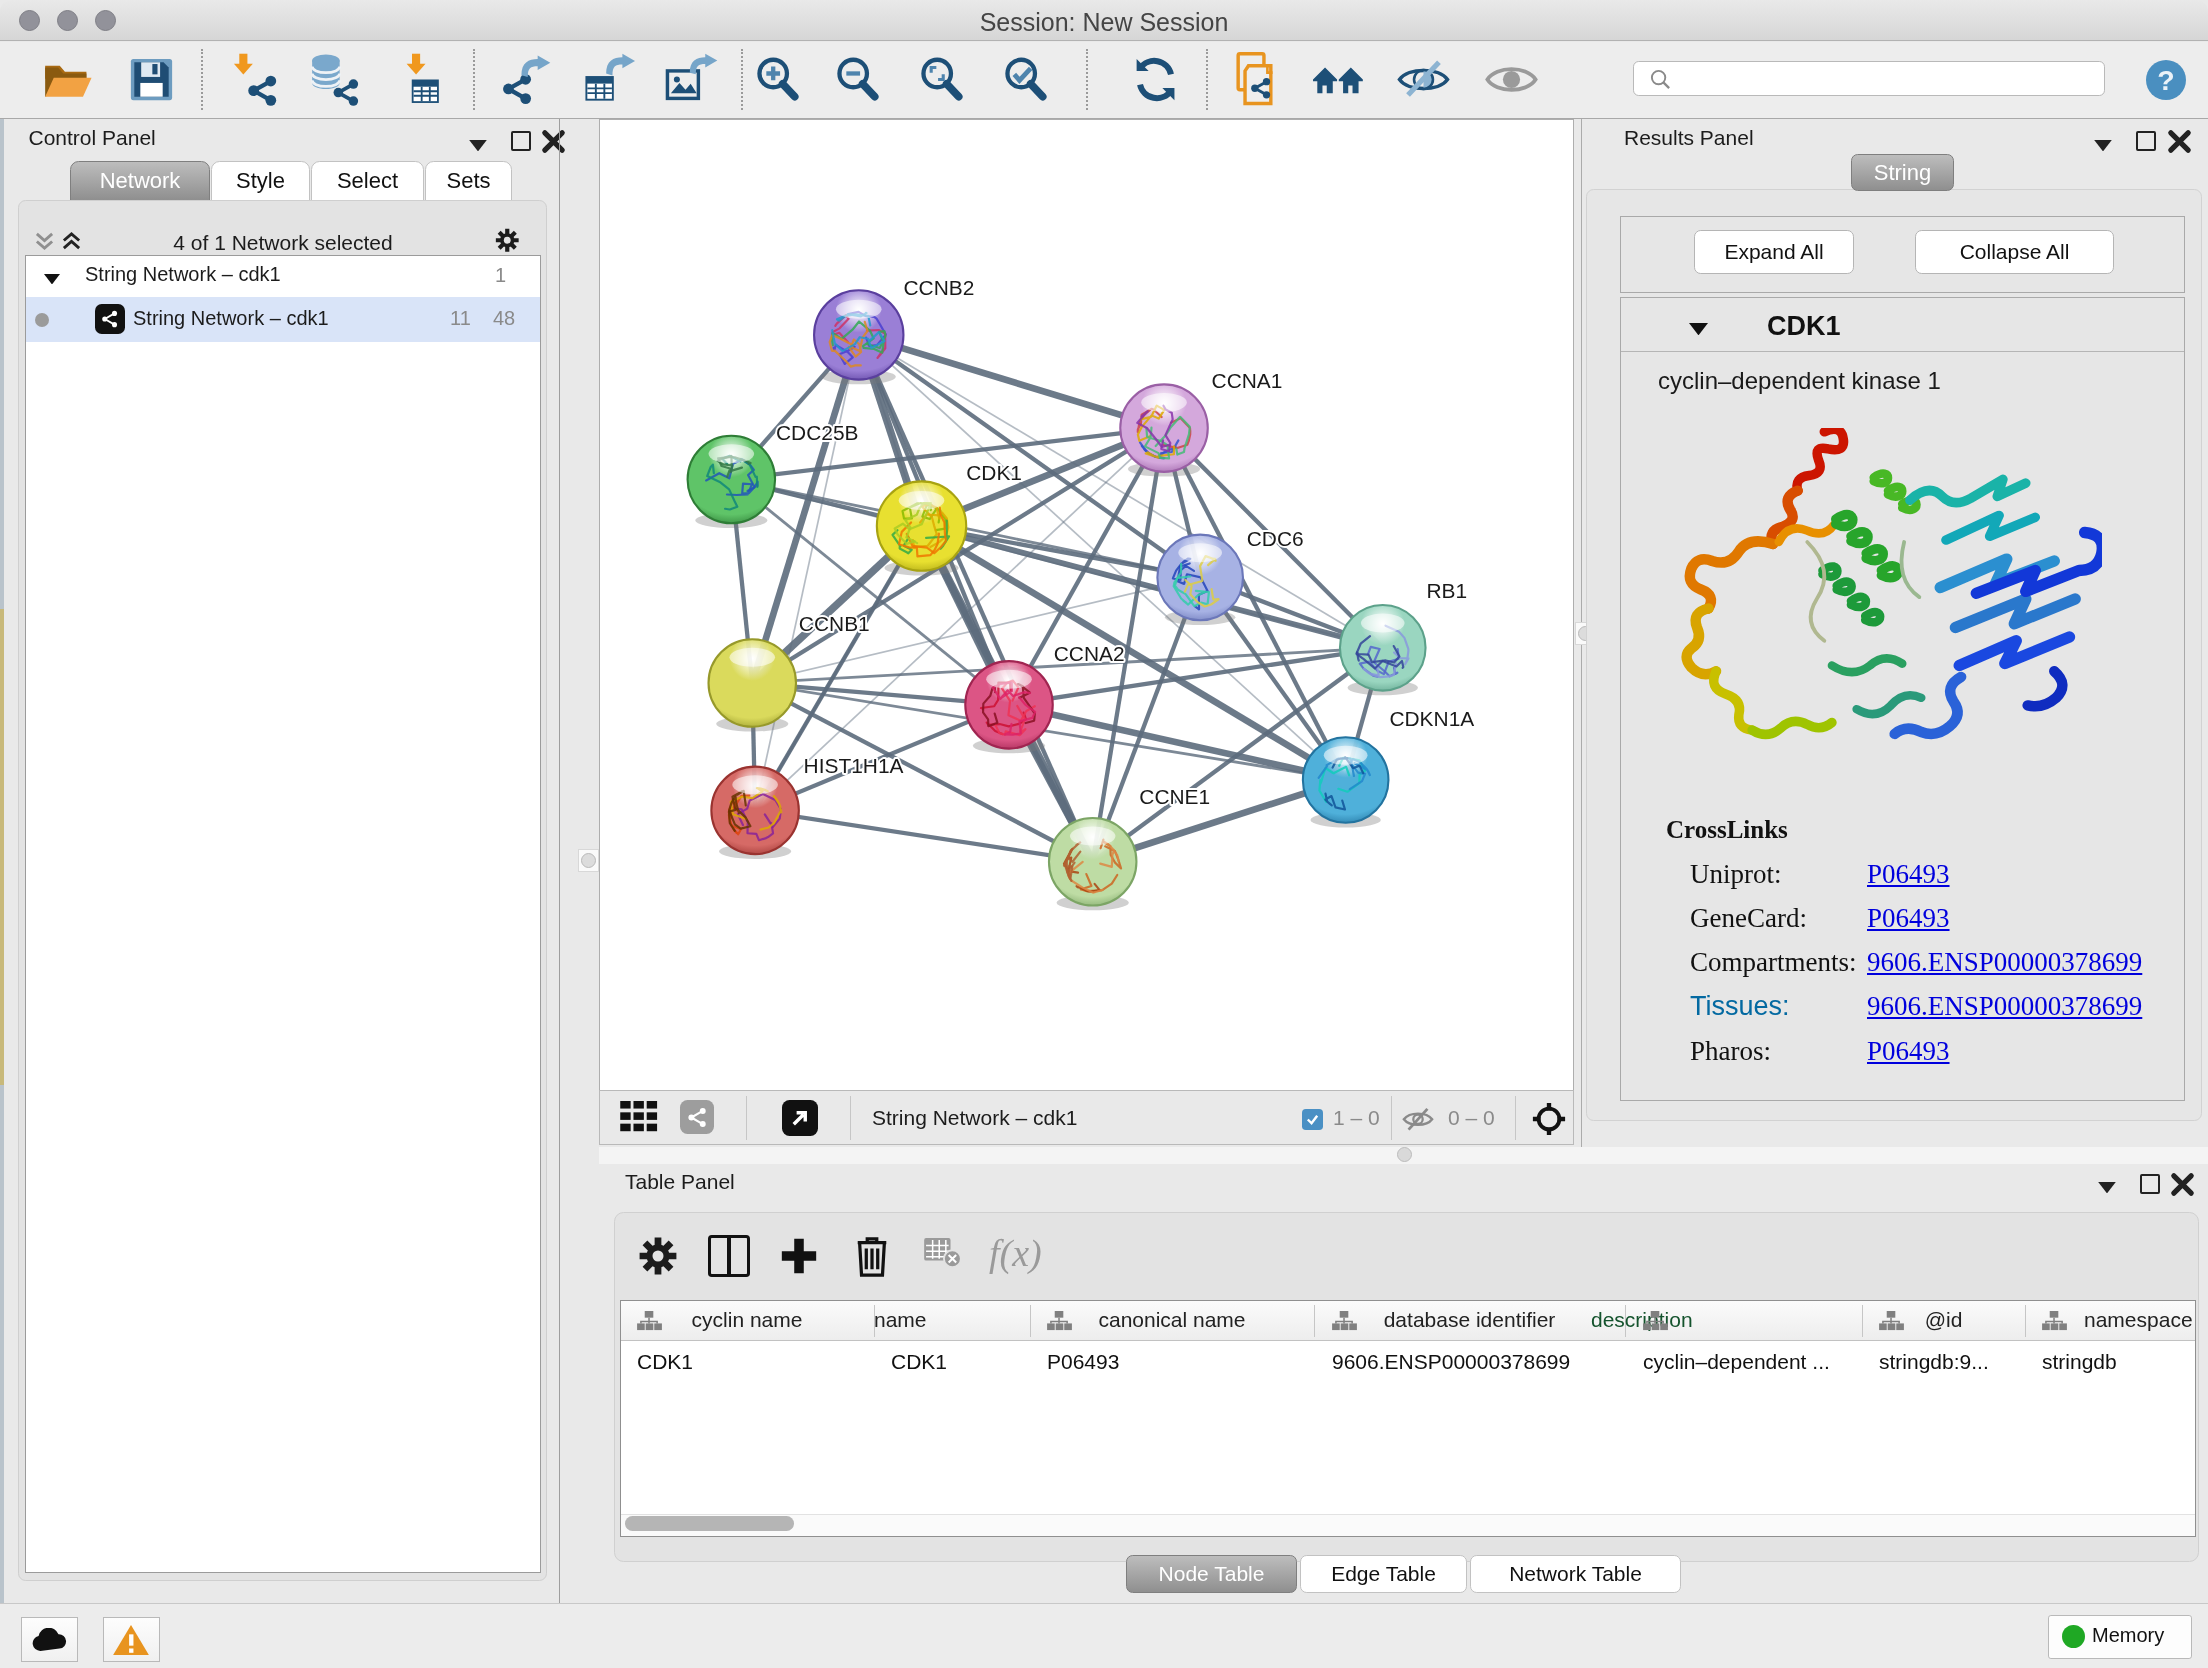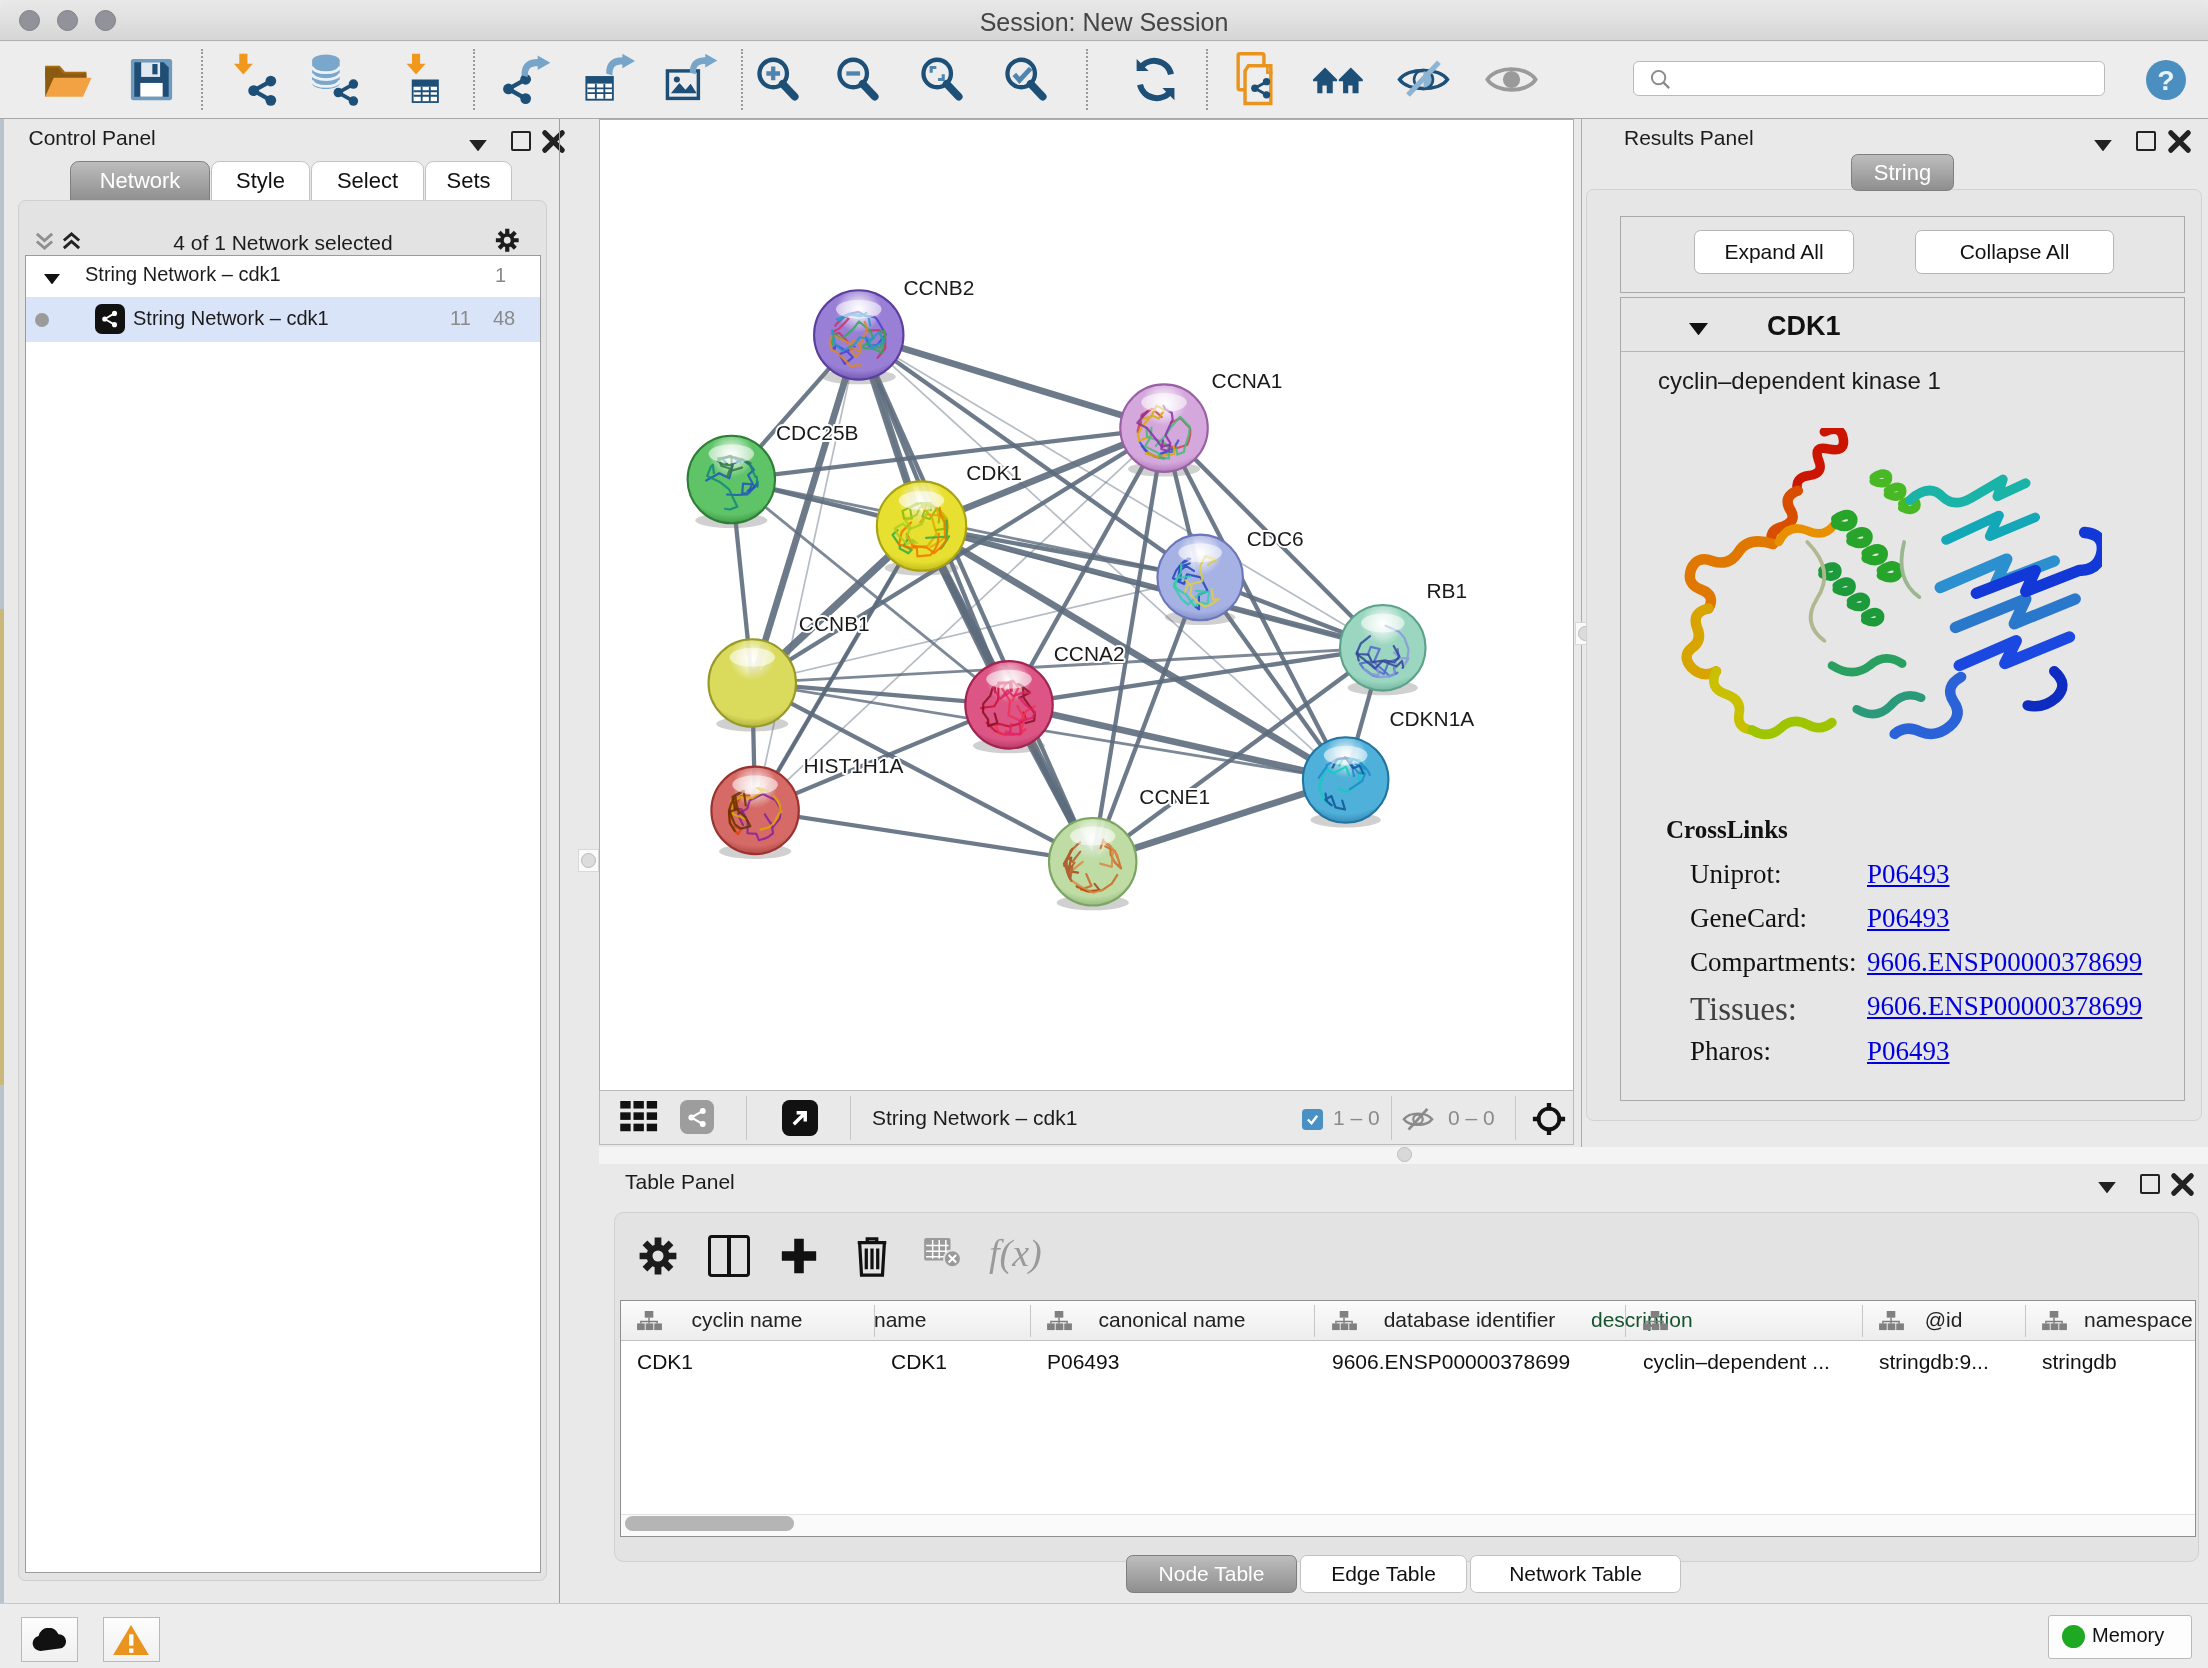--- a/index.html
+++ b/index.html
@@ -608,21 +608,21 @@
         <path d="M262,120 q-10,40 16,58" stroke="#9ab890" stroke-width="4"></path>
       </g>
     </svg></div>
 <div class="abs" style="left:1666px;top:816px;font-family:'Liberation Serif',serif;font-size:25px;font-weight:bold;color:#111">CrossLinks</div>
 <div class="abs" style="left:1690px;top:859px;font-family:'Liberation Serif',serif;font-size:27px;color:#111">Uniprot:</div>
 <div class="abs" style="left:1867px;top:859px;font-family:'Liberation Serif',serif;font-size:27px;color:#0000dd;text-decoration:underline">P06493</div>
 <div class="abs" style="left:1690px;top:903px;font-family:'Liberation Serif',serif;font-size:27px;color:#111">GeneCard:</div>
 <div class="abs" style="left:1867px;top:903px;font-family:'Liberation Serif',serif;font-size:27px;color:#0000dd;text-decoration:underline">P06493</div>
 <div class="abs" style="left:1690px;top:947px;font-family:Liberation Serif, serif;font-size:27px;color:#111">Compartments:</div>
 <div class="abs" style="left:1867px;top:947px;font-family:'Liberation Serif',serif;font-size:27px;color:#0000dd;text-decoration:underline">9606.ENSP00000378699</div>
-<div class="abs" style="left:1690px;top:991px;font-family:Liberation Serif, serif;font-size:33px;color:#404040">Tissues:</div>
+<div class="abs" style="left:1690px;top:991px;font-family:Liberation Sans, sans-serif;font-size:27px;color:#0369a1">Tissues:</div>
 <div class="abs" style="left:1867px;top:991px;font-family:'Liberation Serif',serif;font-size:27px;color:#0000dd;text-decoration:underline">9606.ENSP00000378699</div>
 <div class="abs" style="left:1690px;top:1036px;font-family:'Liberation Serif',serif;font-size:27px;color:#111">Pharos:</div>
 <div class="abs" style="left:1867px;top:1036px;font-family:'Liberation Serif',serif;font-size:27px;color:#0000dd;text-decoration:underline">P06493</div>
 <div class="txt" style="left:625px;top:1170px;font-size:21px">Table Panel</div>
 <div style="position:absolute;left:2098px;top:1179px"><svg width="18" height="11.4" viewBox="0 0 17 11">
       <path d="M0,0 h17 l-8.5,11 z" fill="#222"></path>
     </svg></div>
 <div style="position:absolute;left:2140px;top:1174px;width:20px;height:20px;border:2.9px solid #222;border-radius:1.9px"></div>
 <svg style="position:absolute;left:2170px;top:1172px" width="25" height="25" viewBox="0 0 26 26">
     <path d="M4,4 L22,22 M22,4 L4,22" stroke="#222" stroke-width="5.5" stroke-linecap="round"></path>

